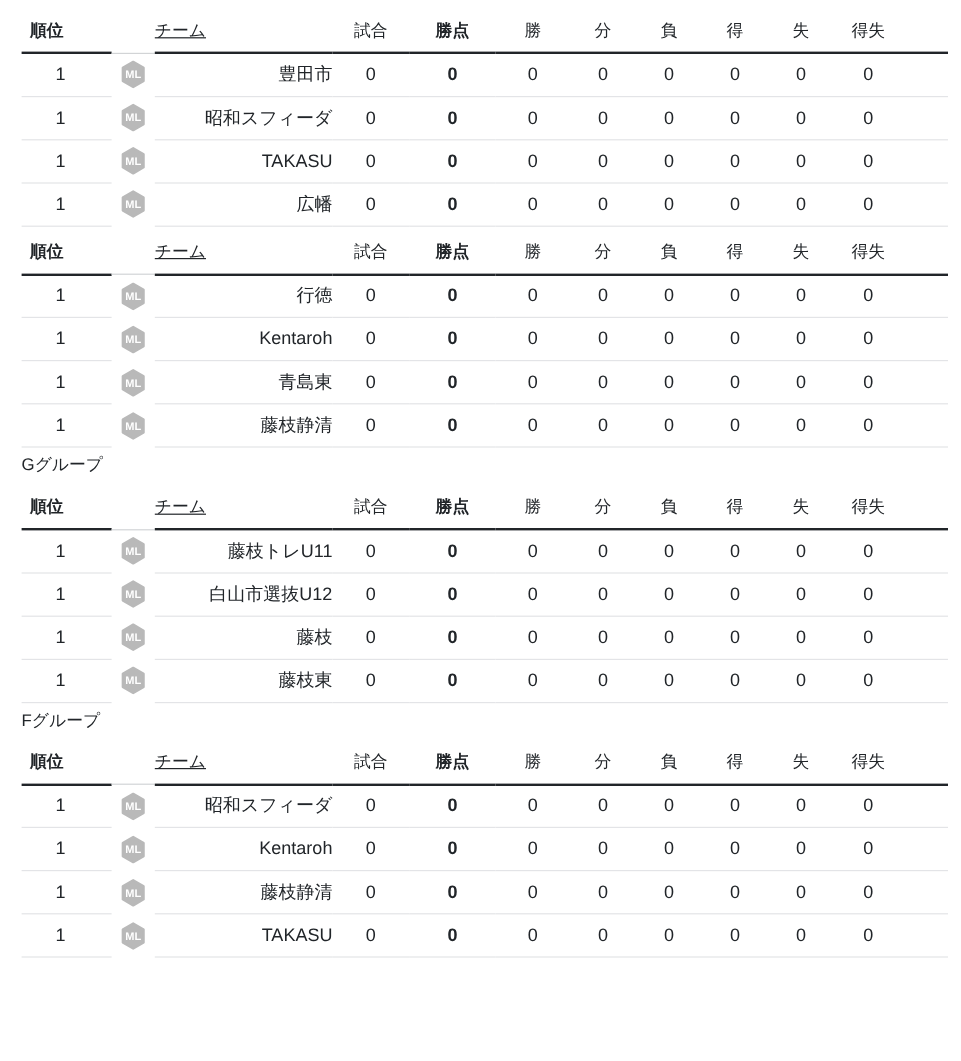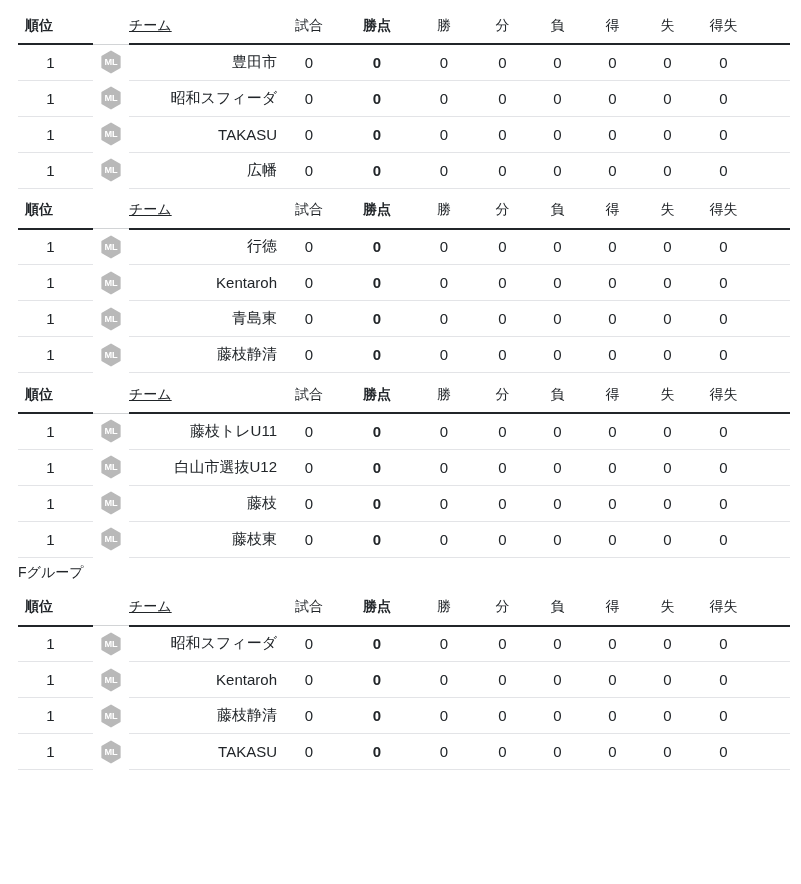--- a/index.html
+++ b/index.html
@@ -276,20 +276,21 @@
           <td class="col-num">0</td>
           <td class="col-num">0</td>
           <td class="col-num">0</td>
           <td class="col-num col-gd">0</td>
         </tr>
       </tbody>
     </table>
   </section>
 
   <section class="group">
+    <h2 class="group-title">Gグループ</h2>
     <table class="standings">
       <colgroup>
         <col style="width:75px">
           <col style="width:36px">
           <col style="width:148px">
           <col style="width:64px">
           <col style="width:72px">
           <col style="width:62px">
           <col style="width:55px">
           <col style="width:55px">

